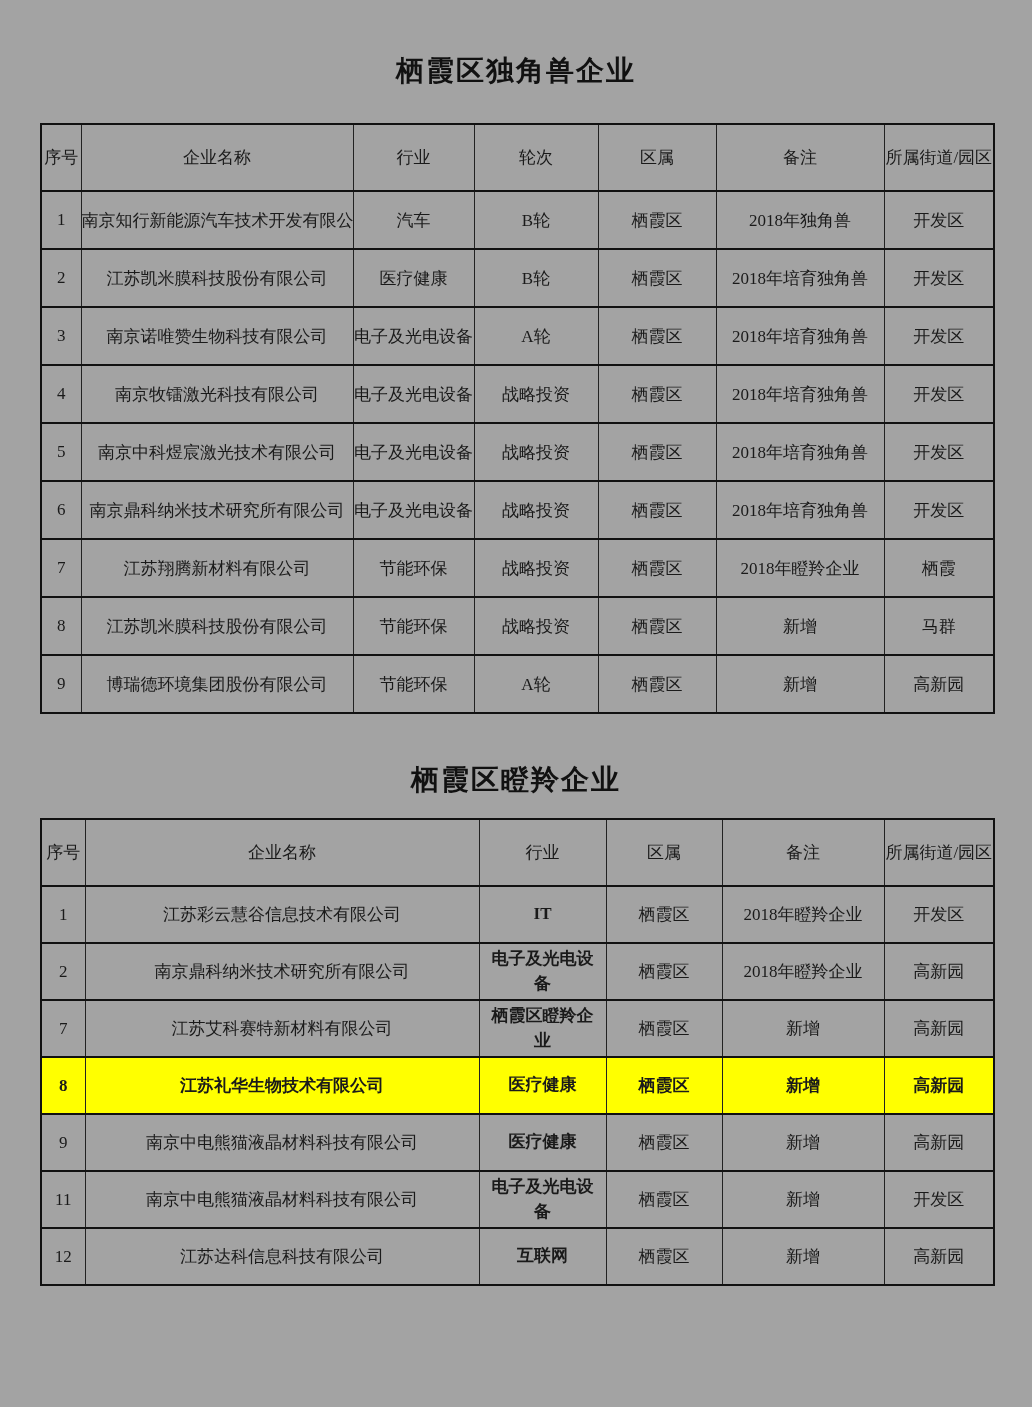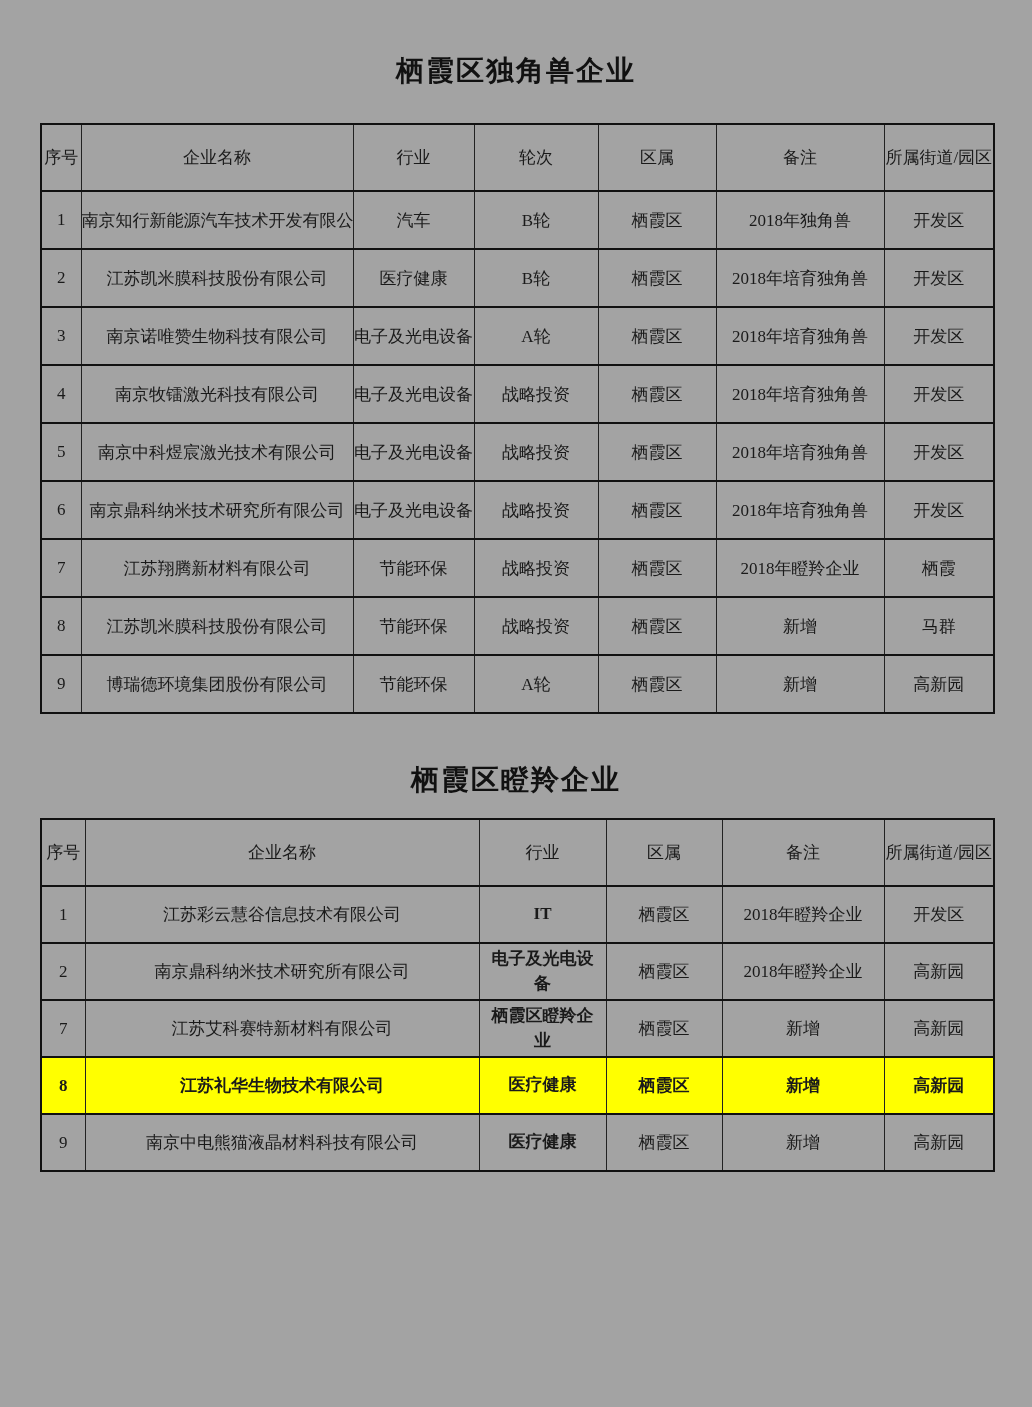--- a/index.html
+++ b/index.html
@@ -235,16 +235,32 @@
           <td class="c-park">高新园</td>
         </tr>
         <tr>
           <td class="c-no">9</td>
           <td class="c-name">南京中电熊猫液晶材料科技有限公司</td>
           <td class="c-industry">医疗健康</td>
           <td class="c-district">栖霞区</td>
           <td class="c-note">新增</td>
           <td class="c-park">高新园</td>
         </tr>
+        <tr>
+          <td class="c-no">11</td>
+          <td class="c-name">南京中电熊猫液晶材料科技有限公司</td>
+          <td class="c-industry">电子及光电设备</td>
+          <td class="c-district">栖霞区</td>
+          <td class="c-note">新增</td>
+          <td class="c-park">开发区</td>
+        </tr>
+        <tr>
+          <td class="c-no">12</td>
+          <td class="c-name">江苏达科信息科技有限公司</td>
+          <td class="c-industry">互联网</td>
+          <td class="c-district">栖霞区</td>
+          <td class="c-note">新增</td>
+          <td class="c-park">高新园</td>
+        </tr>
       </tbody>
   </table>
 
 </div>
 
 </body></html>

